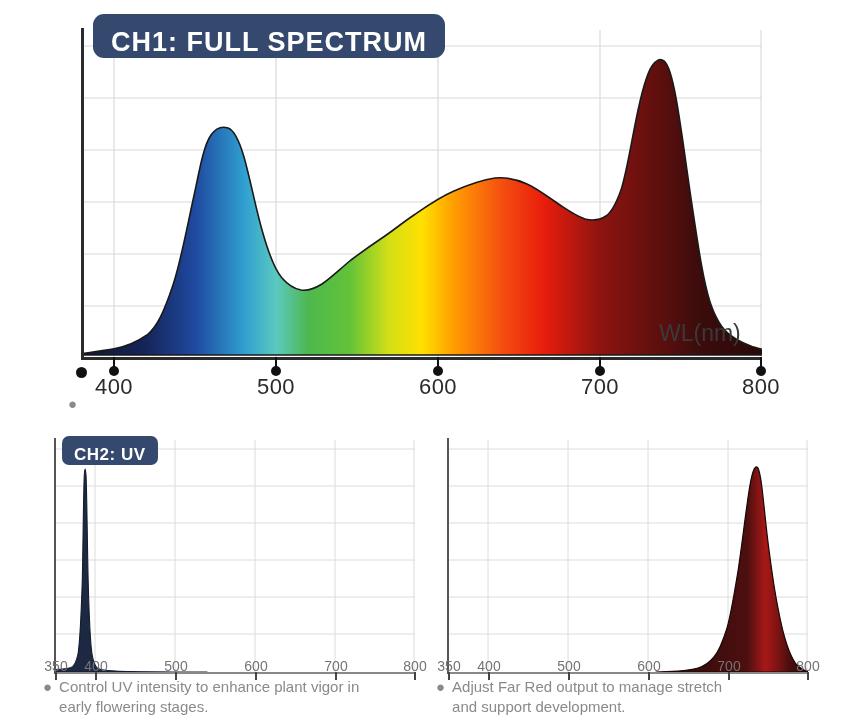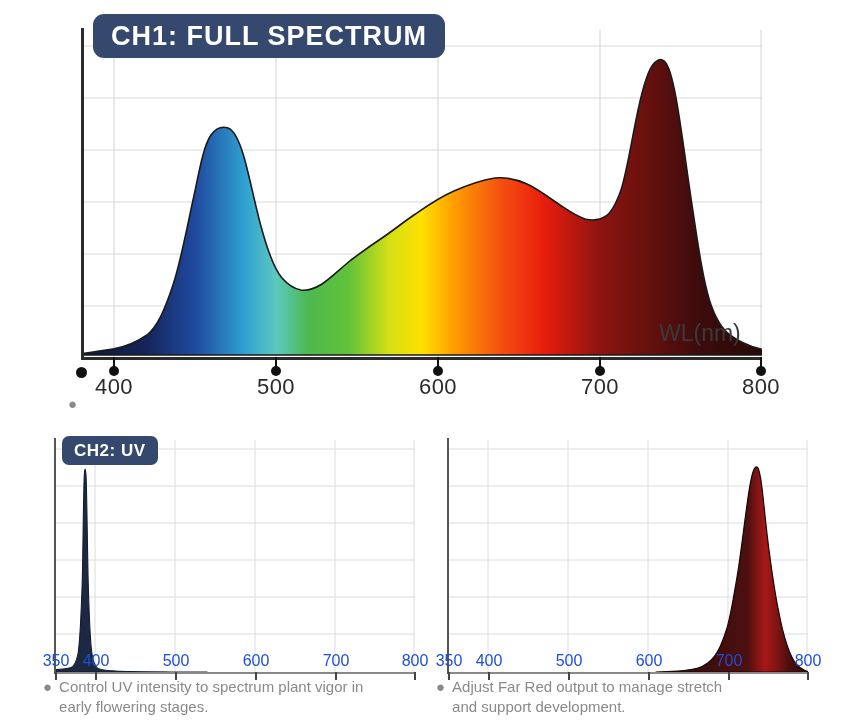--- a/index.html
+++ b/index.html
@@ -20,21 +20,21 @@
   .panel { position: absolute; }
 
   .badge {
     position: absolute;
     background: #35496e;
     color: #ffffff;
     font-weight: 700;
     letter-spacing: 0.5px;
     white-space: nowrap;
     display: flex;
-    align-items: center;
+    align-items: flex-end;
     box-sizing: border-box;
   }
   .badge-lg {
     border-radius: 11px;
     font-size: 27px;
     padding: 0 18px;
     height: 44px;
     letter-spacing: 1px;
   }
   .badge-sm {
@@ -50,24 +50,25 @@
   .tick-label {
     position: absolute;
     font-size: 22px;
     color: #2b2b2b;
     transform: translateX(-50%);
     white-space: nowrap;
     letter-spacing: 0.5px;
   }
   .tick-label-sm {
     position: absolute;
-    font-size: 16px;
-    color: #1d4ed8;
+    font-size: 14px;
+    color: #737373;
     transform: translateX(-50%);
     white-space: nowrap;
+    margin-top: 6px;
   }
 
   .axis-title {
     position: absolute;
     font-size: 23px;
     color: #3a3a3a;
     white-space: nowrap;
   }
 
   .caption {
@@ -251,21 +252,21 @@
   <div class="tick-label-sm" style="left:256px;top:232px;">600</div>
   <div class="tick-label-sm" style="left:336px;top:232px;">700</div>
   <div class="tick-label-sm" style="left:415px;top:232px;">800</div>
 
   <div class="badge badge-sm" style="left:62px;top:16px;">
     <span>CH2: UV</span>
   </div>
 
   <div class="caption" style="left:43px;top:257px;width:380px;">
     <span class="bullet">●</span>
-    <span>Control UV intensity to spectrum plant vigor in
+    <span>Control UV intensity to enhance plant vigor in
 early flowering stages.</span>
   </div>
 </div>
 
 <div class="panel" style="left:432px;top:420px;width:432px;height:305px;">
 
   <div class="plot" style="left:16px;top:20px;width:360px;height:232px;">
     <svg width="360" height="232" viewBox="0 0 360 232">
       <defs>
         <linearGradient id="g-farred" x1="0" y1="0" x2="1" y2="0">

